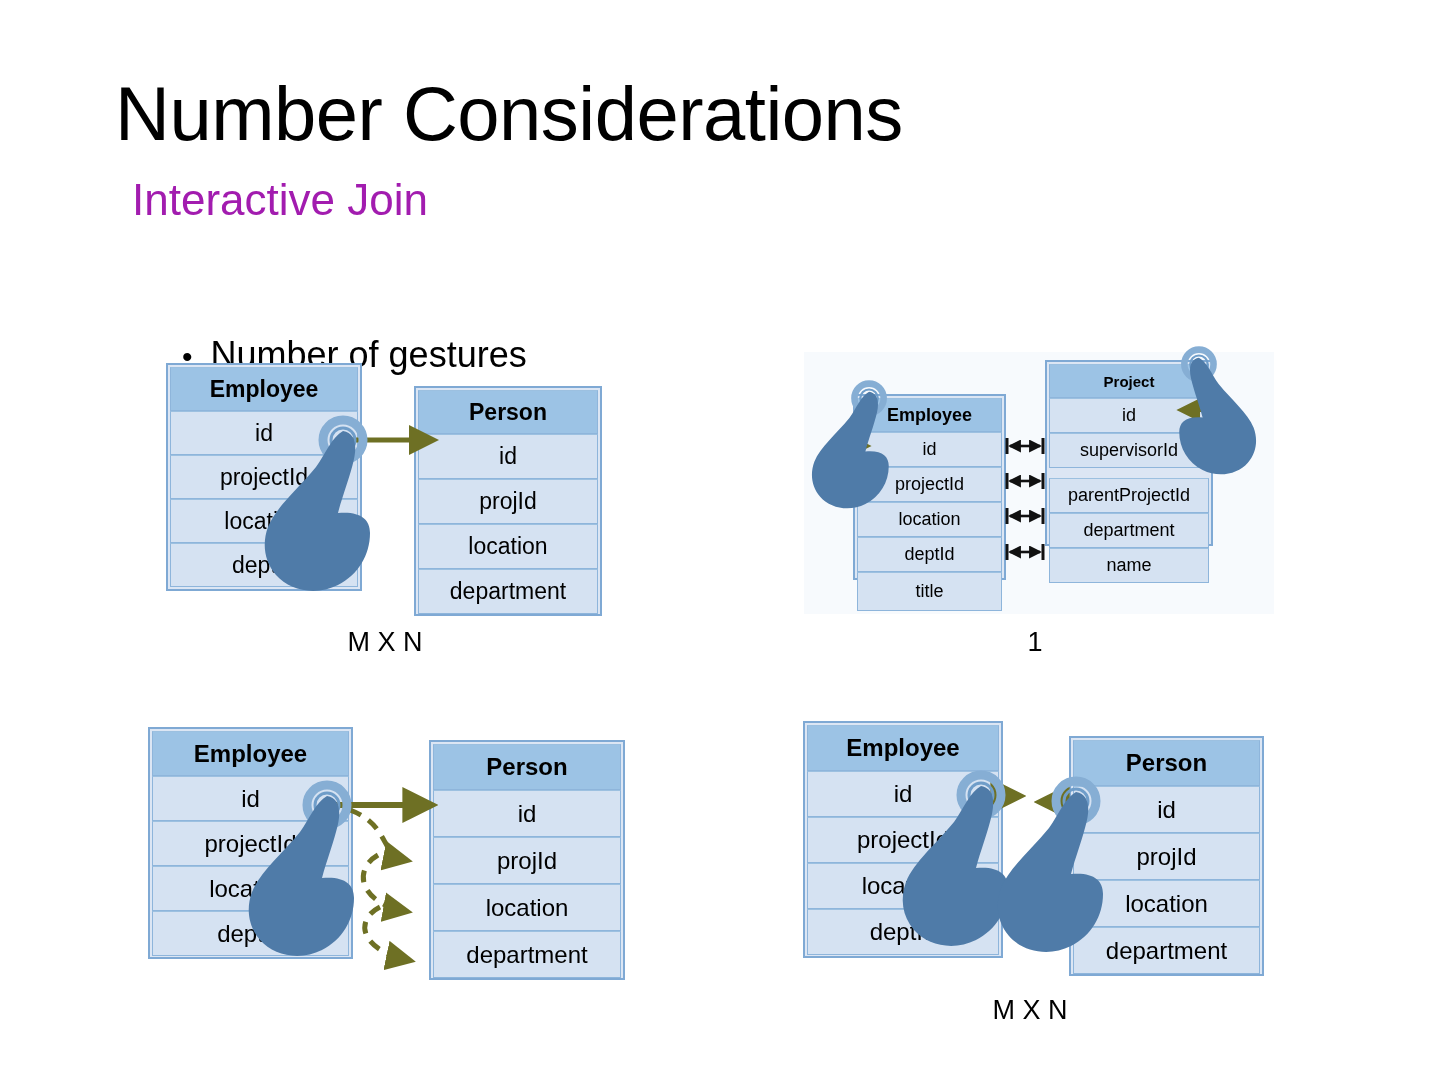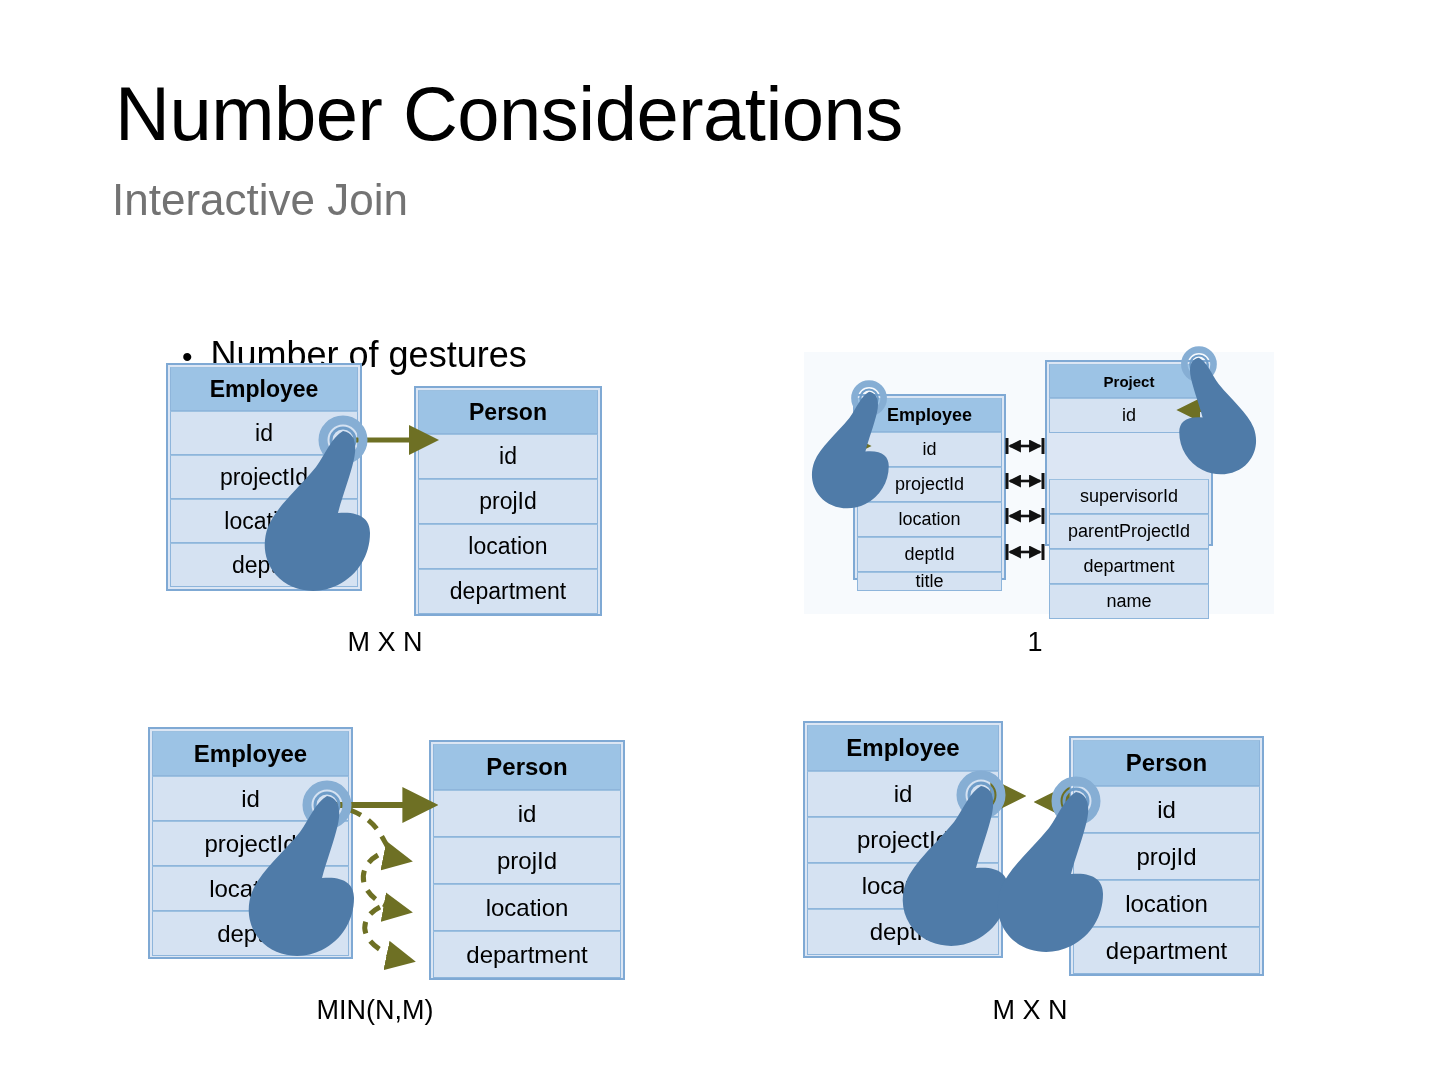--- a/index.html
+++ b/index.html
@@ -23,27 +23,27 @@
     top: 76px;
     font-size: 76px;
     line-height: 1.0;
     font-weight: 400;
     letter-spacing: -0.5px;
     white-space: nowrap;
     color: #000;
   }
   #slide-subtitle {
     position: absolute;
-    left: 112px;
+    left: 132px;
     top: 178px;
     font-size: 44px;
     line-height: 1.0;
     font-weight: 400;
     white-space: nowrap;
-    color: #737373;
+    color: #a21caf;
     text-align: right;
   }
 
   
   #bullet-row {
     position: absolute;
     left: 182px;
     top: 297px;
     display: flex;
     align-items: baseline;
@@ -174,28 +174,28 @@
 <div class="panel" style="left:790px; top:350px; width:490px; height:325px;">
 
   <div style="position:absolute; left:14px; top:2px; width:470px; height:262px; background:#F7FAFD;"></div>
 
   <div class="er-table" style="left:63px; top:44px; width:153px; height:186px;">
     <div class="er-row er-header" style="height:34px; font-size:18px;">Employee</div>
     <div class="er-row" style="height:35px; font-size:18px;">id</div>
     <div class="er-row" style="height:35px; font-size:18px;">projectId</div>
     <div class="er-row" style="height:35px; font-size:18px;">location</div>
     <div class="er-row" style="height:35px; font-size:18px;">deptId</div>
-    <div class="er-row" style="height:19px; font-size:18px;text-align:center;">title</div>
+    <div class="er-row" style="height:39px; font-size:18px;text-align:center;">title</div>
   </div>
 
   <div class="er-table" style="left:255px; top:10px; width:168px; height:186px;">
     <div class="er-row er-header" style="height:34px; font-size:15px;">Project</div>
     <div class="er-row" style="height:35px; font-size:18px;">id</div>
-    <div class="er-row" style="height:35px; font-size:18px;margin-top:46px;">supervisorId</div>
-    <div class="er-row" style="height:35px; font-size:18px;">parentProjectId</div>
+    <div class="er-row" style="height:35px; font-size:18px;">supervisorId</div>
+    <div class="er-row" style="height:35px; font-size:18px;margin-top:10px;">parentProjectId</div>
     <div class="er-row" style="height:35px; font-size:18px;">department</div>
     <div class="er-row" style="height:35px; font-size:18px;">name</div>
   </div>
 
   <svg class="panel-canvas" width="490" height="325">
     <defs>
       <marker id="bk-r" markerWidth="5" markerHeight="5" refX="4.2" refY="2.5" orient="auto" markerUnits="strokeWidth">
         <path d="M0,0 L5,2.5 L0,5 z" fill="#111"></path>
       </marker>
       <marker id="bk-l" markerWidth="5" markerHeight="5" refX="0.8" refY="2.5" orient="auto" markerUnits="strokeWidth">
@@ -306,21 +306,20 @@
                C104,62 96,82 92,98
                C114,96 124,104 124,118
                C124,140 112,160 92,170
                C70,181 44,176 30,160
                C18,146 16,128 22,112
                C30,92 52,74 70,52
                C80,38 86,22 97,16 Z" fill="#4F7BA8"></path>
     </svg>
   </div>
 
-  <div class="caption" style="left:115px; top:280px; width:260px;">MIN(N,M)</div>
 </div>
 
 <div class="panel" style="left:780px; top:710px; width:520px; height:330px;">
 
   <div class="er-table" style="left:23px; top:11px; width:200px; height:237px;">
     <div class="er-row er-header" style="height:46px; font-size:24px;">Employee</div>
     <div class="er-row" style="height:46px; font-size:24px;">id</div>
     <div class="er-row" style="height:46px; font-size:24px;">projectId</div>
     <div class="er-row" style="height:46px; font-size:24px;">location</div>
     <div class="er-row" style="height:46px; font-size:24px;">deptId</div>

